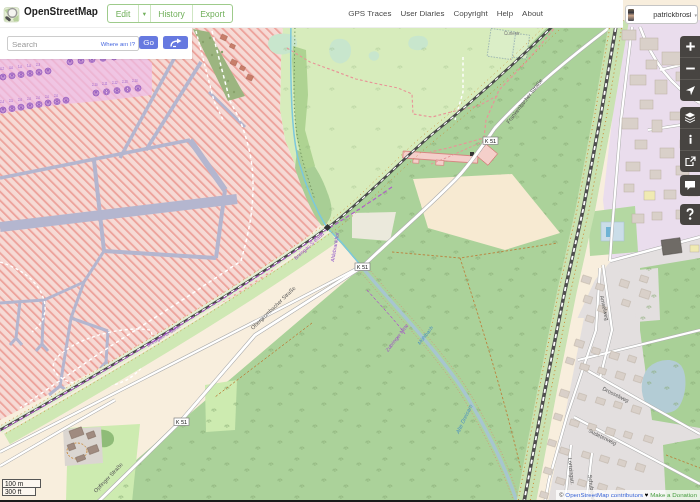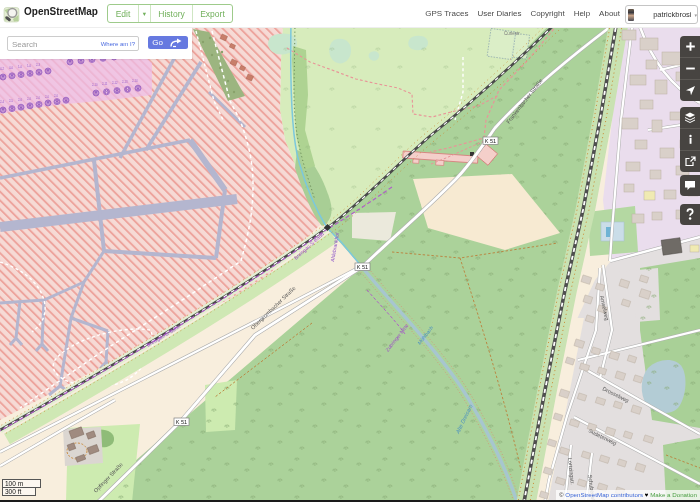--- a/index.html
+++ b/index.html
@@ -1,37 +1,37 @@
 <!DOCTYPE html>
 <html><head>
 <meta charset="utf-8">
 <style>
   html,body{margin:0;padding:0;}
   body{width:700px;height:502px;overflow:hidden;position:relative;font-family:"Liberation Sans",sans-serif;background:#f8eedd;}
   #map{position:absolute;left:0;top:0;width:700px;height:502px;}
   
-  #hdr{position:absolute;left:0;top:0;width:700px;height:27px;background:#fff;border-bottom:1px solid #eee;z-index:20;}
+  #hdr{position:absolute;left:0;top:0;width:623px;height:27px;background:#fff;border-bottom:1px solid #eee;z-index:20;}
   #logo{position:absolute;left:3px;top:4px;}
   #title{position:absolute;left:24px;top:6px;font-size:10px;letter-spacing:-0.1px;font-weight:bold;color:#222;letter-spacing:0;}
   #btngrp{position:absolute;left:107px;top:4px;height:17px;border:1px solid #9ecb8b;border-radius:3px;display:flex;background:#fff;}
   #btngrp .seg{font-size:8.5px;color:#72b05c;display:flex;align-items:center;justify-content:center;border-right:1px solid #cfe6c3;}
   #btngrp .seg:last-child{border-right:none;}
   #nav{position:absolute;right:80px;top:0;height:27px;display:flex;align-items:center;font-size:8px;color:#4a4a4a;}
   #nav span{margin-left:9px;}
   #userbox{position:absolute;left:625px;top:5px;width:71px;height:17px;border:1px solid #c5c5c5;border-radius:3px;display:flex;align-items:center;background:#fff;}
   #avatar{width:12px;height:12px;margin-left:2px;border-radius:1px;background:linear-gradient(180deg,#6b5a4a 0%,#3a3a40 30%,#caa58a 55%,#4a4a52 100%);}
   #uname{font-size:7.5px;color:#333;margin-left:19px;}
   #ucaret{font-size:5px;color:#999;margin-left:3px;}
   
   #search{position:absolute;left:0;top:27px;width:192px;height:32px;background:#fff;z-index:15;box-shadow:0 0 2px rgba(0,0,0,.15);}
   #sinput{position:absolute;left:7px;top:9px;width:130px;height:13px;border:1px solid #ccc;border-radius:2px;background:#fff;}
   #sph{position:absolute;left:4px;top:2.5px;font-size:8px;color:#9a9a9a;}
   #whereami{position:absolute;right:3px;top:3.5px;font-size:6px;color:#4c6ce0;}
   .bluebtn{position:absolute;top:9px;height:13px;background:#6679e0;border-radius:2.5px;color:#fff;display:flex;align-items:center;justify-content:center;}
-  #gobtn{left:148px;width:19px;font-size:8px;}
+  #gobtn{left:139px;width:19px;font-size:8px;}
   #routebtn{left:163px;width:25px;}
   
   .ctl{position:absolute;right:0;width:20px;background:#474441;z-index:15;border-radius:4px 0 0 4px;}
   .ctl .b{width:20px;height:21px;display:flex;align-items:center;justify-content:center;color:#fff;}
   .ctl .b + .b{border-top:1px solid #5c5955;}
   
   #scale{position:absolute;left:2px;top:479px;z-index:15;font-size:6.5px;color:#111;}
   #scale .s1{width:33px;border:1.5px solid #555;background:rgba(255,255,255,.55);padding:0 2px;height:7px;line-height:7px;}
   #scale .s2{width:28px;border:1.5px solid #555;border-top:none;background:rgba(255,255,255,.55);padding:0 2px;height:7px;line-height:7px;}
   

